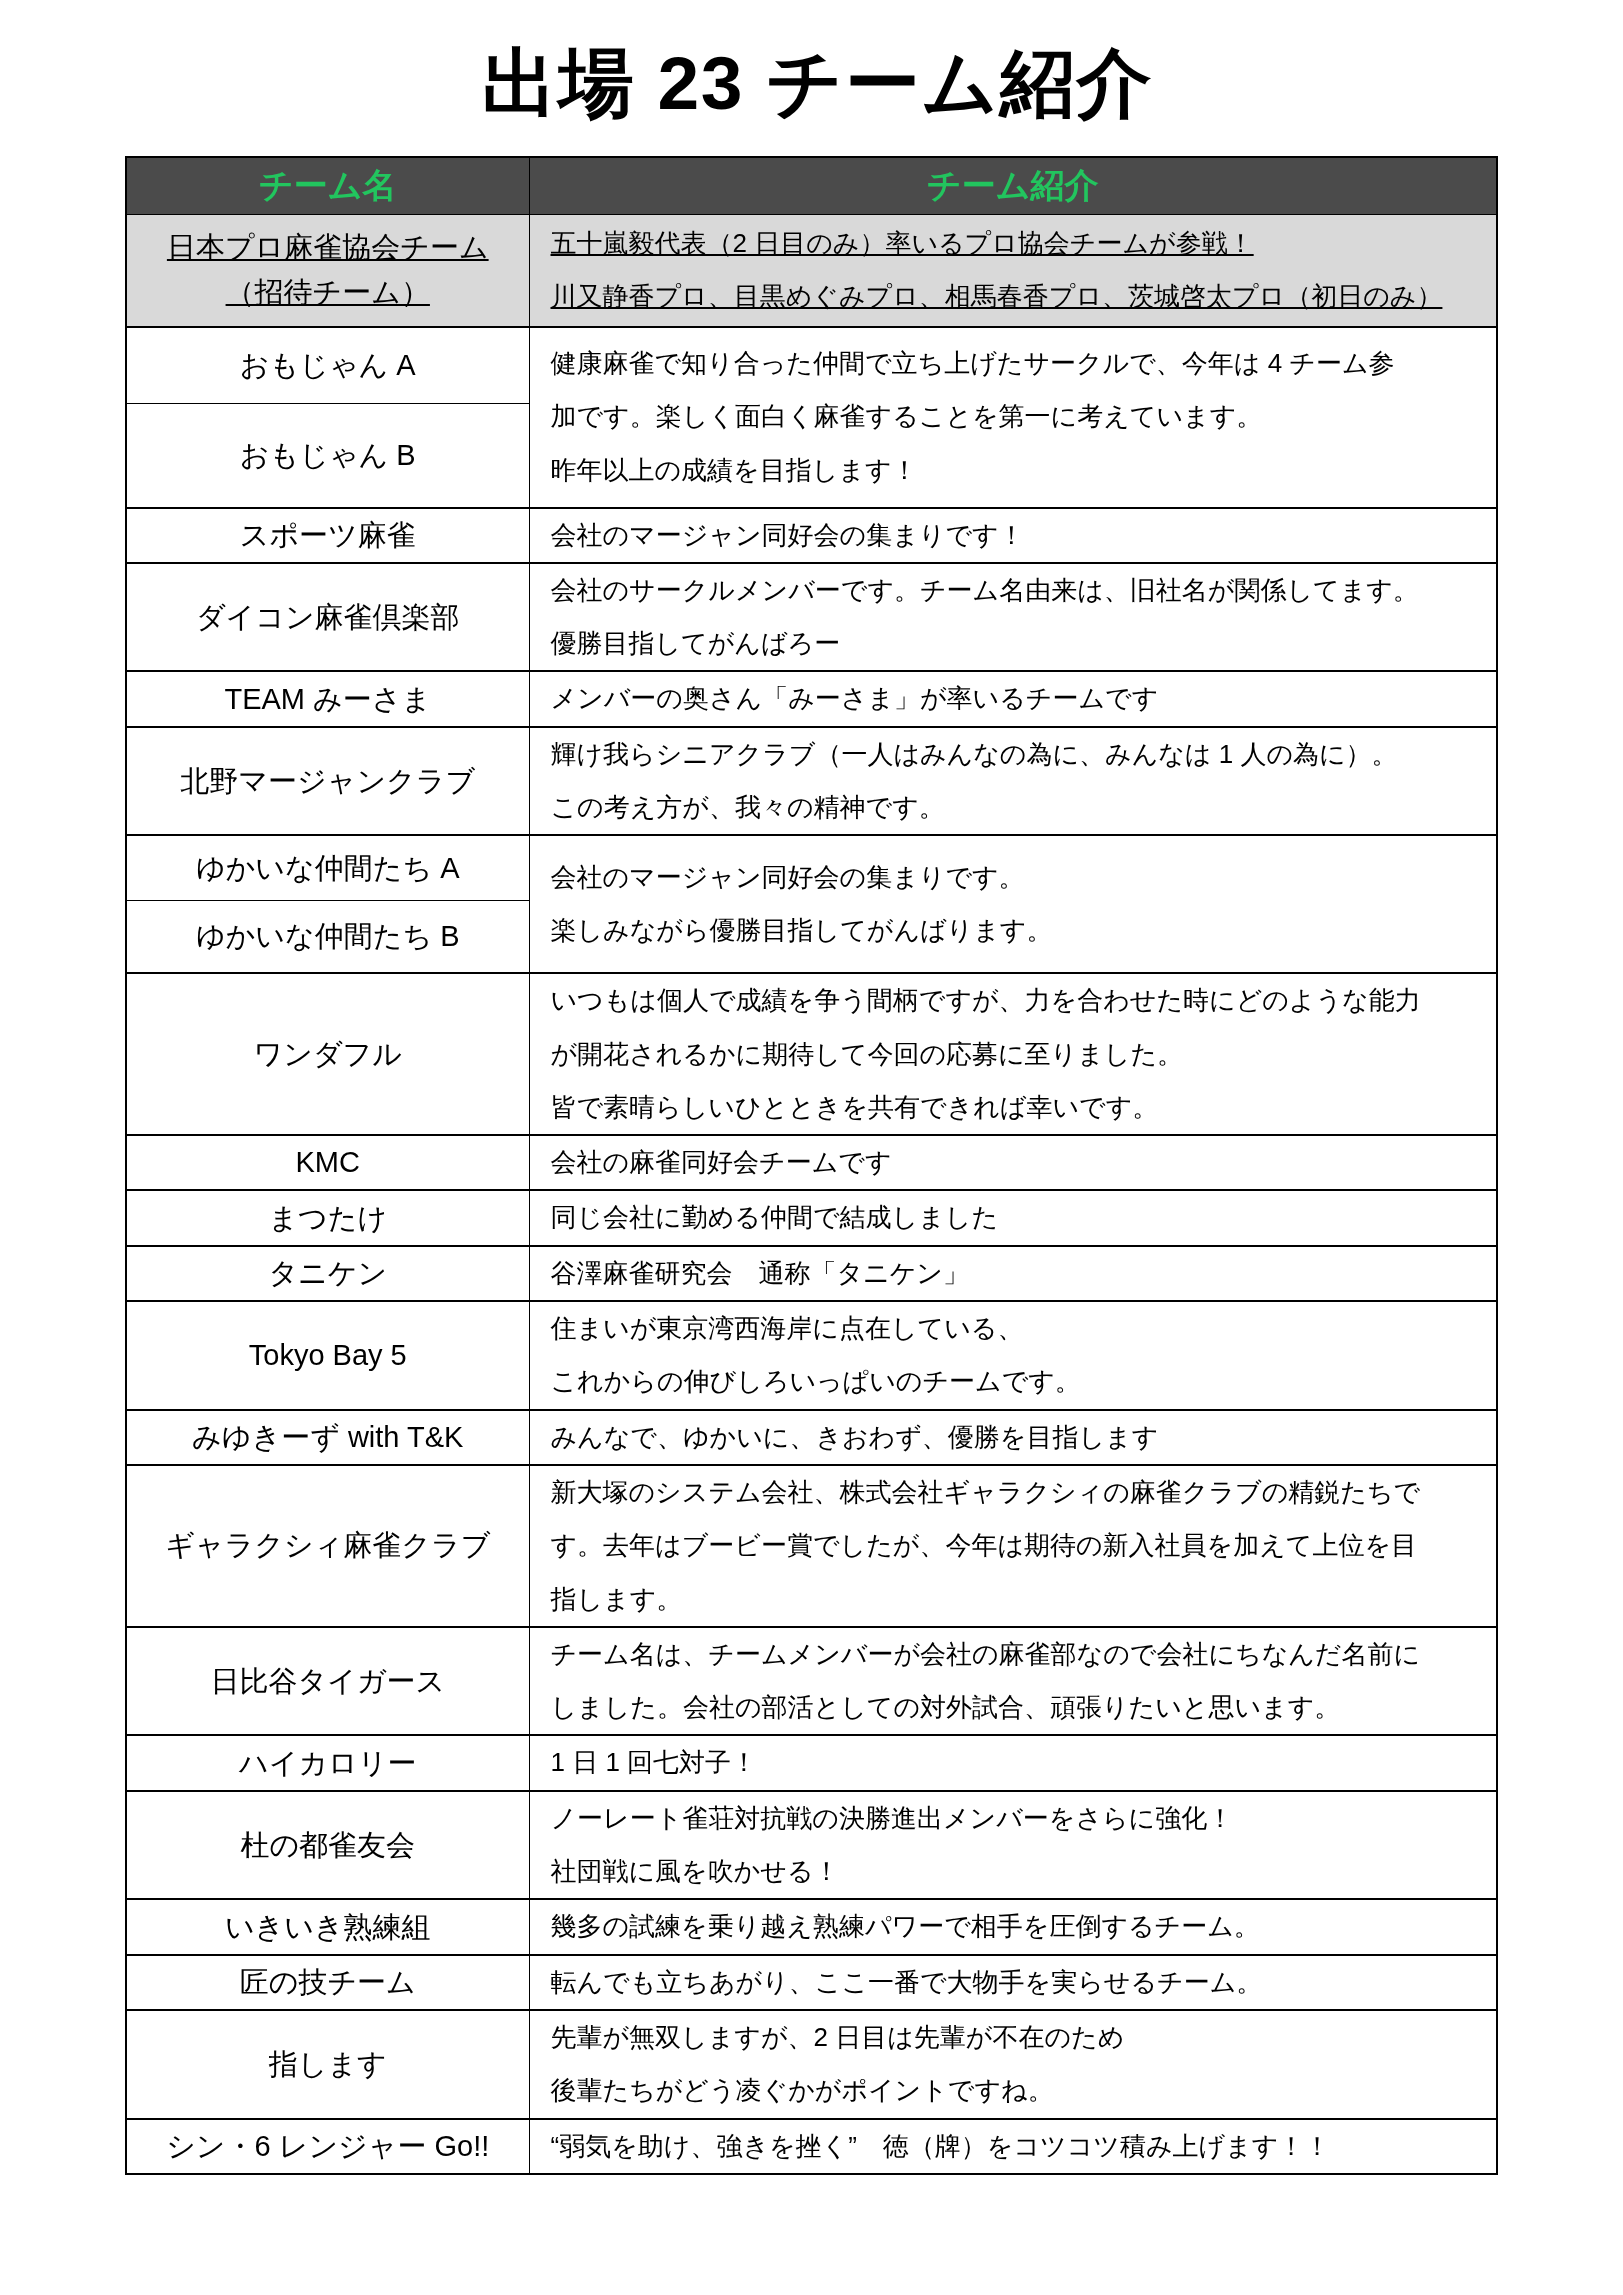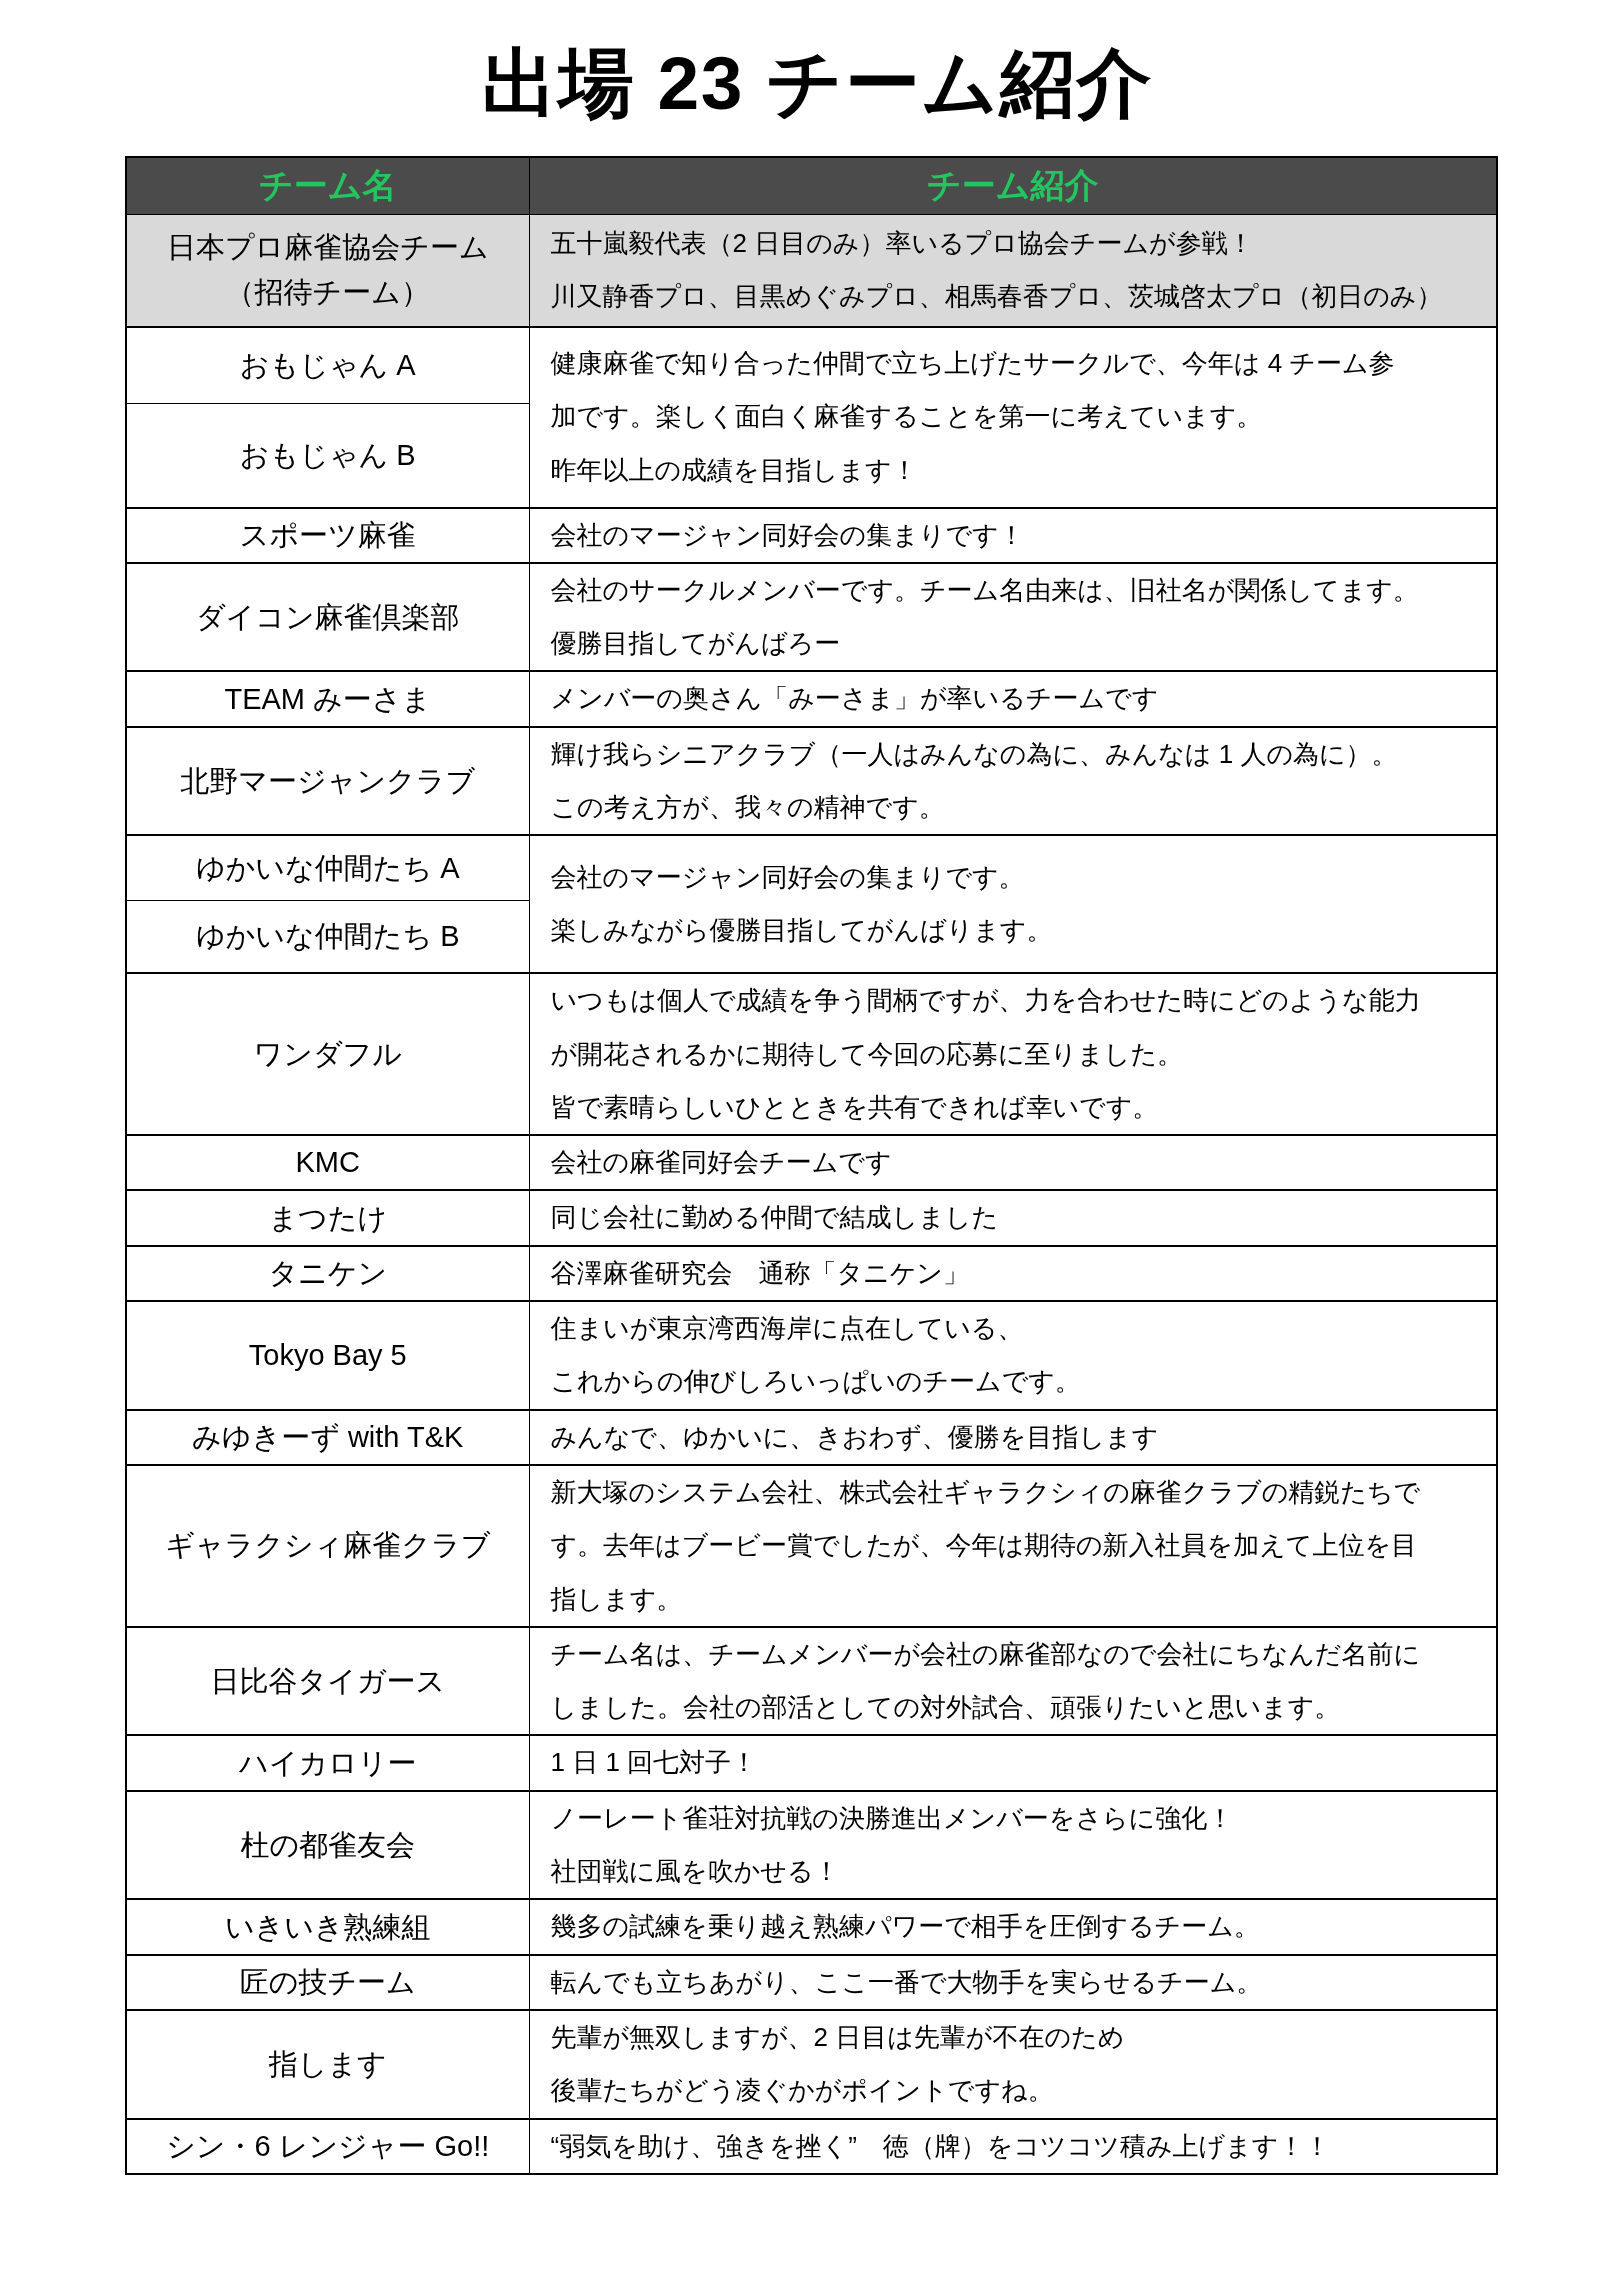--- a/index.html
+++ b/index.html
@@ -59,21 +59,21 @@
     font-size: 26px;
     line-height: 2.05;
     padding-left: 21px;
     padding-right: 26px;
     white-space: pre-line;
   }
   tr.hl td { background: #d9d9d9; }
   tr.grp > td { border-top-width: 2.4px; }
   tr.sub > td { border-top-width: 1.6px; }
   
-  tr.g0   { height: 112px; }
+  tr.g0   { height: 112px; text-decoration: underline; }
   tr.omoA { height: 77px; margin-top: 8px;  }
   tr.omoB { height: 104px; }
   tr.h1   { height: 54px;  }
   tr.h2   { height: 99px; margin-left: 48px; }
   tr.h3   { height: 150px; }
   tr.yukA { height: 65px;  }
   tr.yukB { height: 73px;  }
 </style>
 </head>
 <body>

